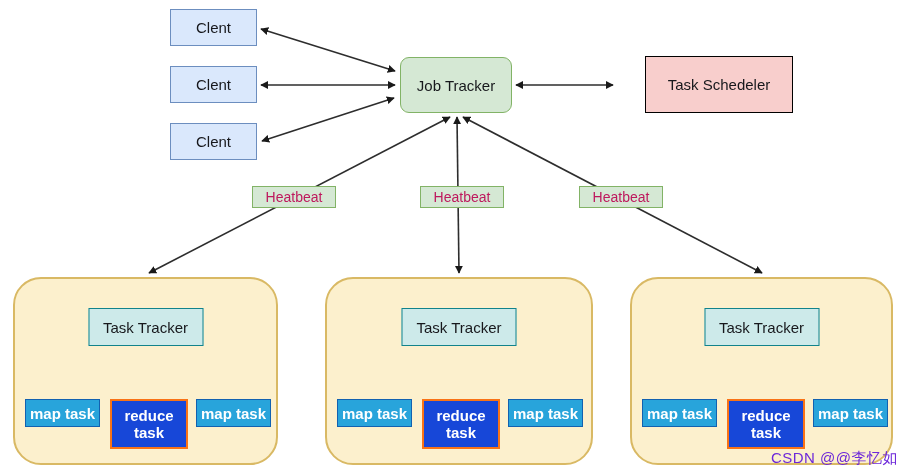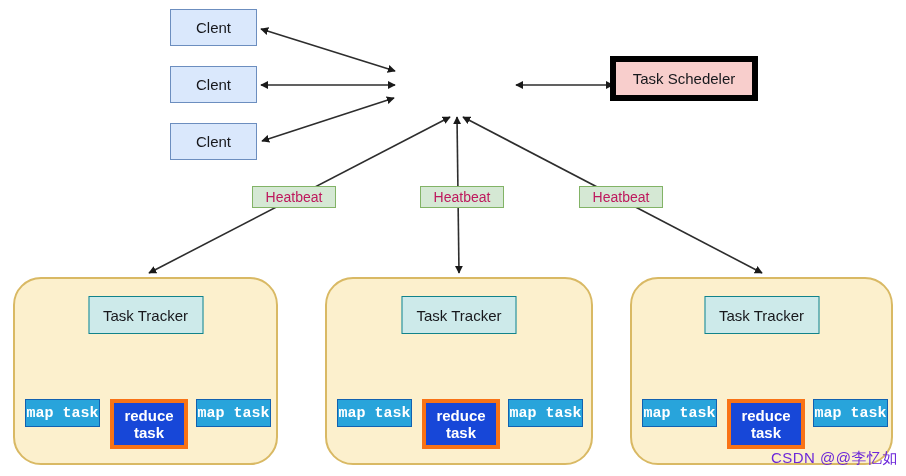--- a/index.html
+++ b/index.html
@@ -32,23 +32,23 @@
     border: 1px solid #6c8ebf;
   }
   .c0 { top: 9px; } .c1 { top: 66px; } .c2 { top: 123px; }
   .job-tracker {
     left: 400px; top: 57px; width: 112px; height: 56px;
     background: #d5e8d4;
     border: 1px solid #82b366;
     border-radius: 9px;
   }
   .task-scheduler {
-    left: 610px; top: 56px; width: 148px; height: 45px;
+    left: 645px; top: 56px; width: 148px; height: 57px;
     background: #f8cecc;
-    border: 6px solid #000000;
+    border: 1px solid #000000;
   }
   .heartbeat {
     position: absolute;
     top: 186px; width: 84px; height: 22px;
     box-sizing: border-box;
     background: #d5e8d4;
     border: 1px solid #82b366;
     display: flex; align-items: center; justify-content: center;
     font-size: 14px; color: #be185d;
   }
@@ -59,21 +59,21 @@
     box-sizing: border-box;
     background: #fcf0cd;
     border: 2px solid #d9b964;
     border-radius: 28px;
   }
   .g0 { left: 13px;  width: 265px; }
   .g1 { left: 325px; width: 268px; }
   .g2 { left: 630px; width: 263px; }
   .task-tracker {
     position: absolute;
-    top: 17px; left: 50%;
+    top: 29px; left: 50%;
     transform: translateX(-50%);
     width: 115px; height: 38px;
     box-sizing: border-box;
     background: #cdeaea;
     border: 1.5px solid #11838b;
     display: flex; align-items: center; justify-content: center;
     font-size: 15px; color: #17181c;
   }
   .task {
     position: absolute;
@@ -83,26 +83,25 @@
     color: #ffffff;
     font-weight: bold;
     font-size: 15px;
     text-align: center;
     line-height: 17px;
   }
   .map {
     width: 75px; height: 28px;
     background: #28a4db;
     border: 1px solid #1261b0;
-    font-family: Liberation Mono, monospace;
   }
   .reduce {
     width: 78px; height: 50px;
     background: #1747d8;
-    border: 4px solid #f97316;
+    border: 2px solid #f97316;
   }
   .t1 { left: 10px; } .t2 { left: 95px; } .t3 { left: 181px; }
   .watermark {
     position: absolute;
     top: 449px; right: 8px;
     font-size: 15px;
     color: #6d28d9;
     letter-spacing: 0.5px;
   }
 </style>
@@ -141,20 +140,21 @@
     <path d="M761.5,333 L761.5,366 M676,366 L847,366" stroke="#141414" stroke-width="2" fill="none"></path>
     <line x1="676" y1="366" x2="676" y2="394" stroke="#141414" stroke-width="2" marker-end="url(#ah)"></line>
     <line x1="761.5" y1="366" x2="761.5" y2="394" stroke="#141414" stroke-width="2" marker-end="url(#ah)"></line>
     <line x1="847" y1="366" x2="847" y2="394" stroke="#141414" stroke-width="2" marker-end="url(#ah)"></line>
   </svg>
 
   <div class="box client c0">Clent</div>
   <div class="box client c1">Clent</div>
   <div class="box client c2">Clent</div>
 
+  <div class="box job-tracker">Job Tracker</div>
 
   <div class="box task-scheduler">Task Schedeler</div>
 
   <div class="heartbeat h0">Heatbeat</div>
   <div class="heartbeat h1">Heatbeat</div>
   <div class="heartbeat h2">Heatbeat</div>
 
   <div class="group g0">
     <div class="task-tracker">Task Tracker</div>
     <div class="task map t1">map task</div>

